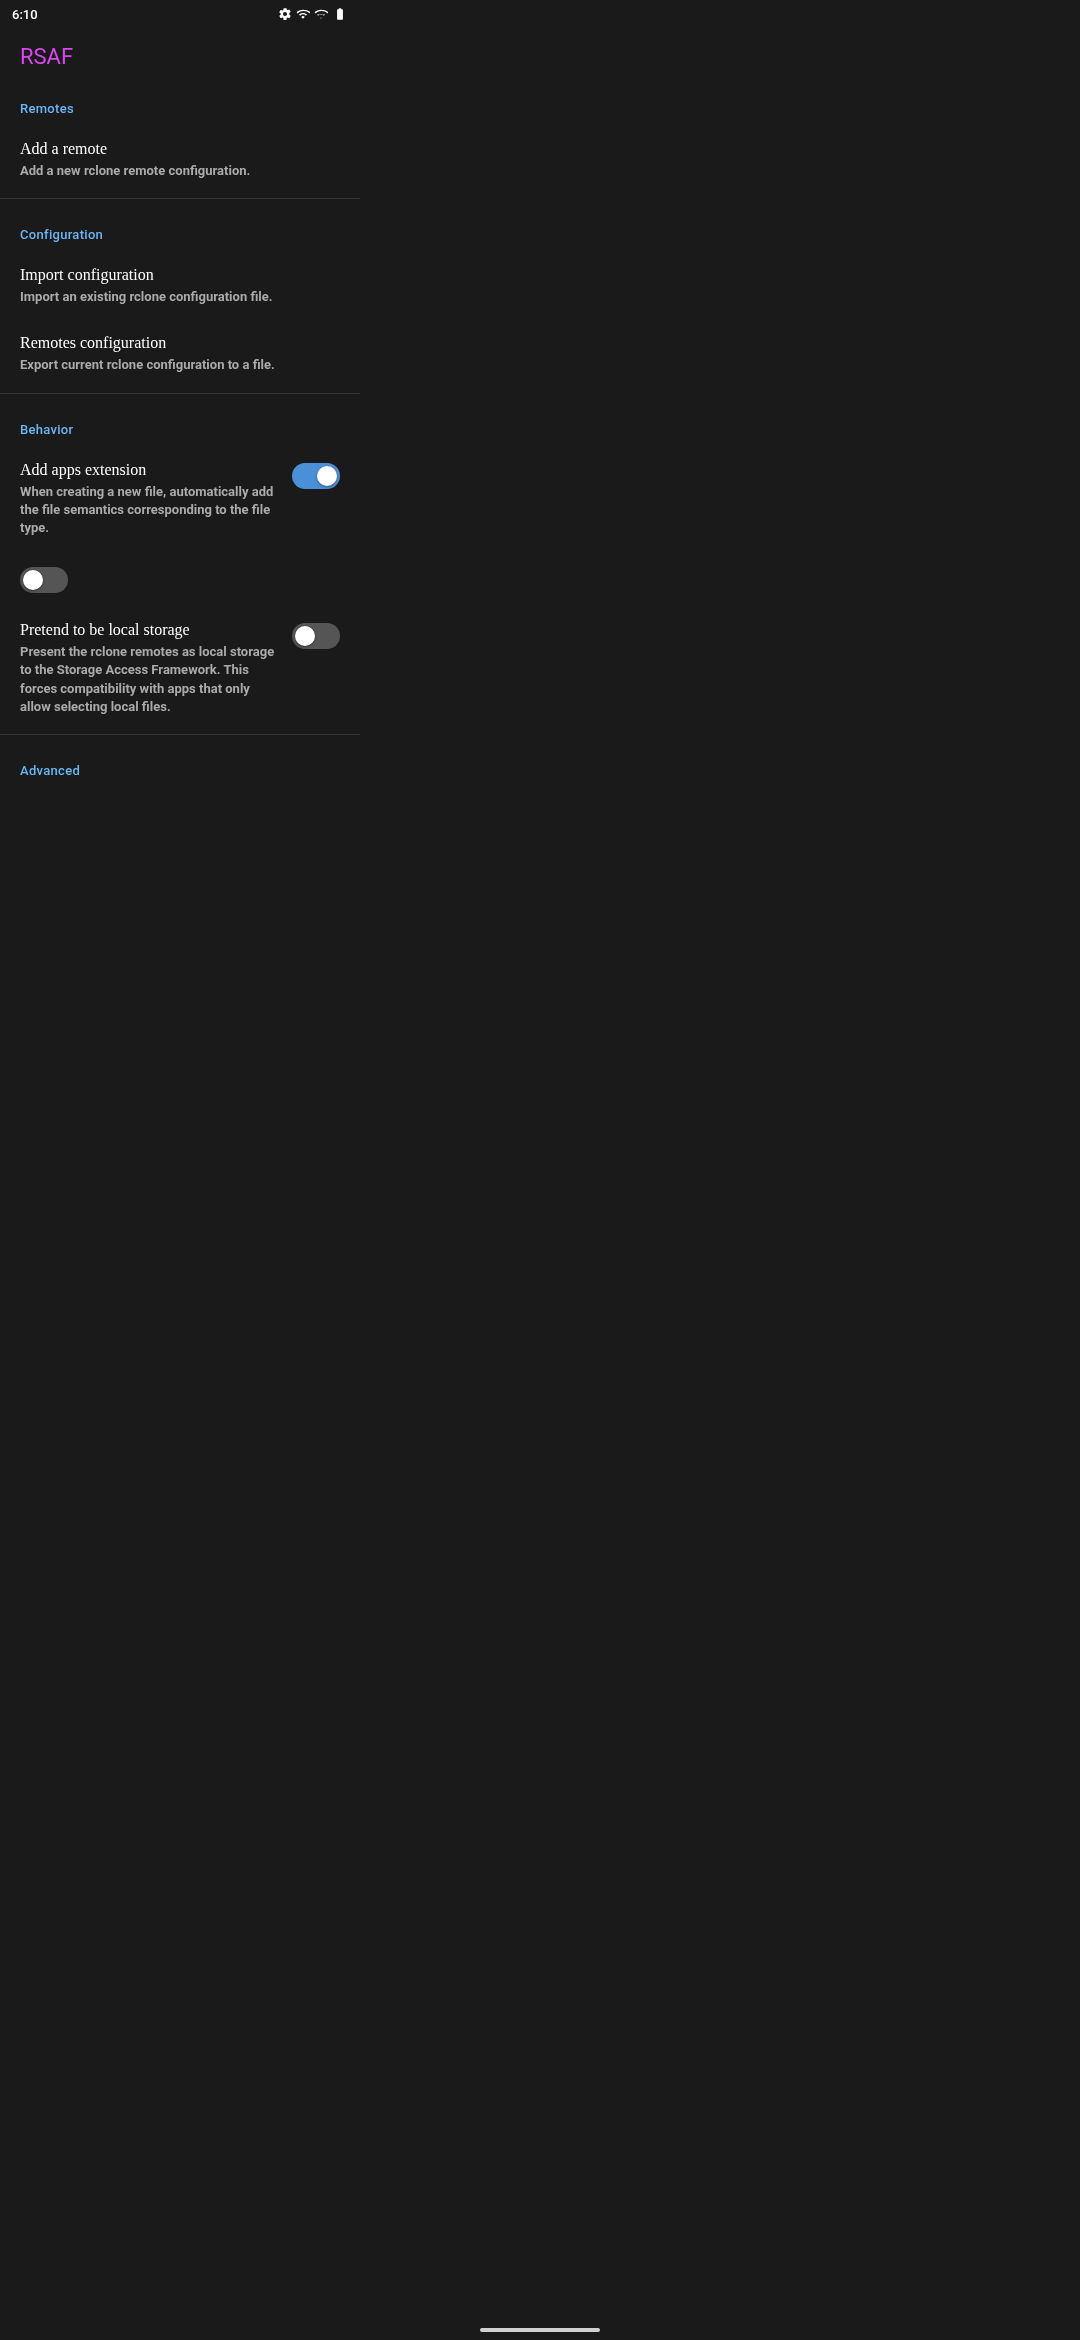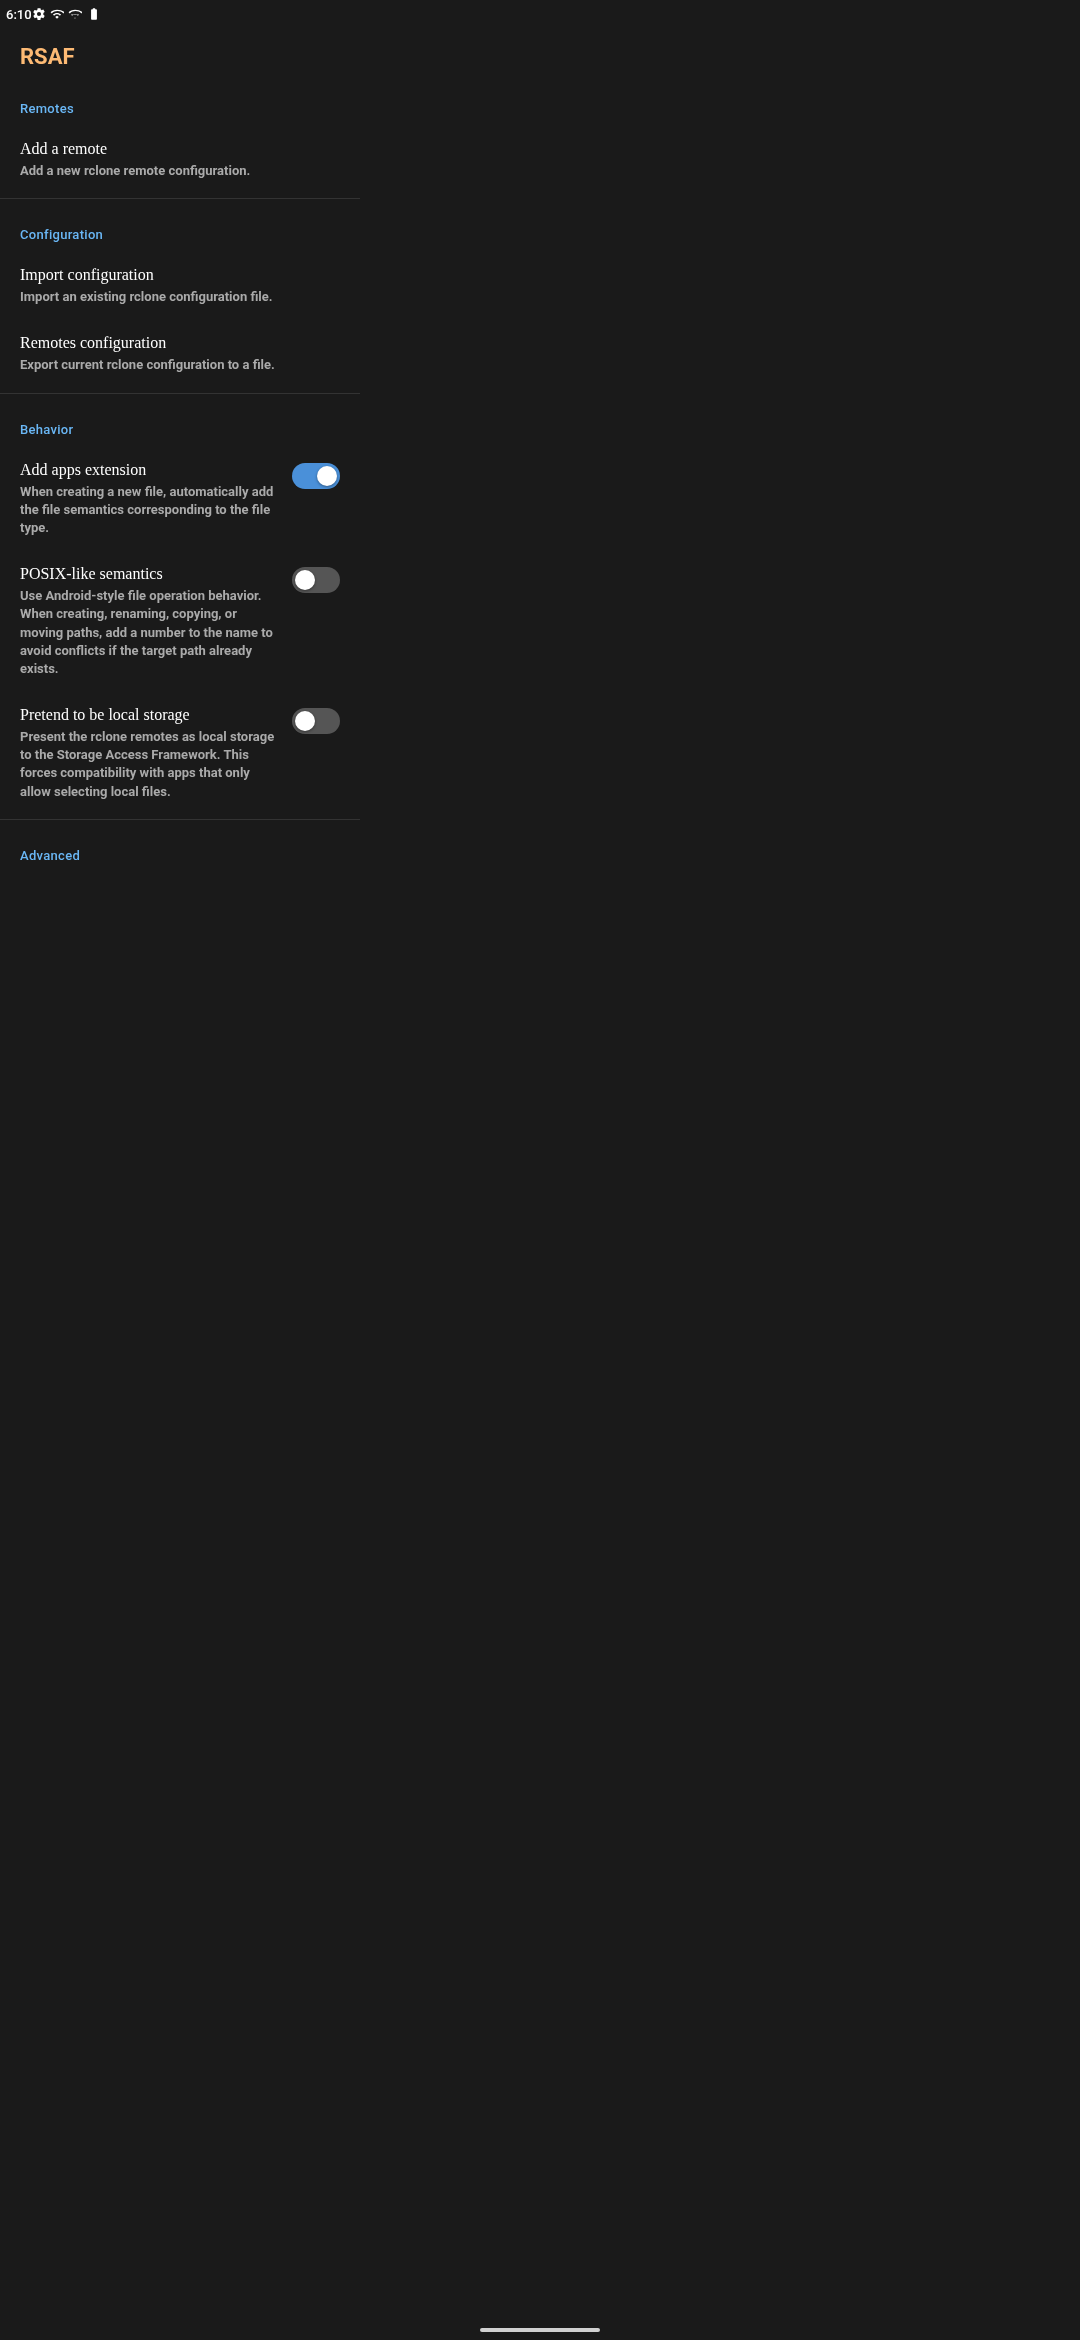--- a/index.html
+++ b/index.html
@@ -14,42 +14,43 @@
       color: #ffffff;
       font-family: 'Roboto', sans-serif;
       width: 360px;
       min-height: 780px;
       position: relative;
       overflow-x: hidden;
     }
 
     .status-bar {
       display: flex;
+      justify-content: space-between;
       align-items: center;
-      padding: 8px 6px;
+      padding: 8px 12px;
       height: 28px;
     }
 
     .status-time {
       font-size: 13px;
       font-weight: 500;
       color: #ffffff;
     }
 
     .status-icons {
       display: flex;
       align-items: center;
       gap: 4px;
     }
 
     .app-title {
       padding: 16px 20px 24px 20px;
       font-size: 22px;
-      font-weight: bold;
-      color: #fdba74;
+      font-weight: normal;
+      color: #d946ef;
     }
 
     .section-header {
       padding: 8px 20px 10px 20px;
       font-size: 13px;
       font-weight: 500;
       color: #6ab7f5;
       letter-spacing: 0.3px;
     }
 
@@ -210,24 +211,20 @@
     <div class="list-item-subtitle">When creating a new file, automatically add the file semantics corresponding to the file type.</div>
   </div>
   <div class="toggle-container">
     <div class="toggle on">
       <div class="toggle-thumb"></div>
     </div>
   </div>
 </div>
 
 <div class="list-item-with-toggle">
-  <div class="list-item-text">
-    <div class="list-item-title">POSIX-like semantics</div>
-    <div class="list-item-subtitle">Use Android-style file operation behavior. When creating, renaming, copying, or moving paths, add a number to the name to avoid conflicts if the target path already exists.</div>
-  </div>
   <div class="toggle-container">
     <div class="toggle off">
       <div class="toggle-thumb"></div>
     </div>
   </div>
 </div>
 
 <div class="list-item-with-toggle">
   <div class="list-item-text">
     <div class="list-item-title">Pretend to be local storage</div>

